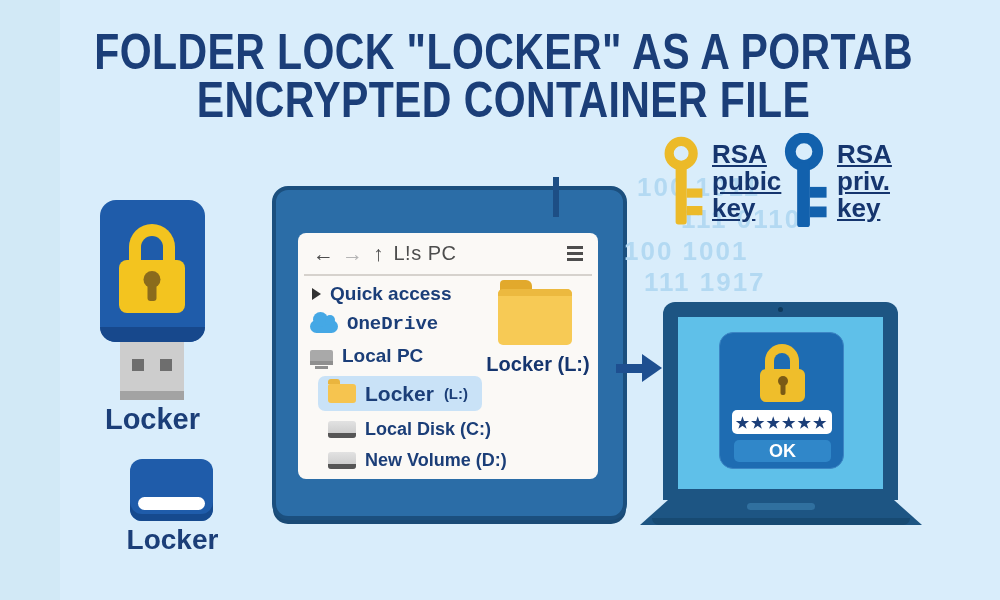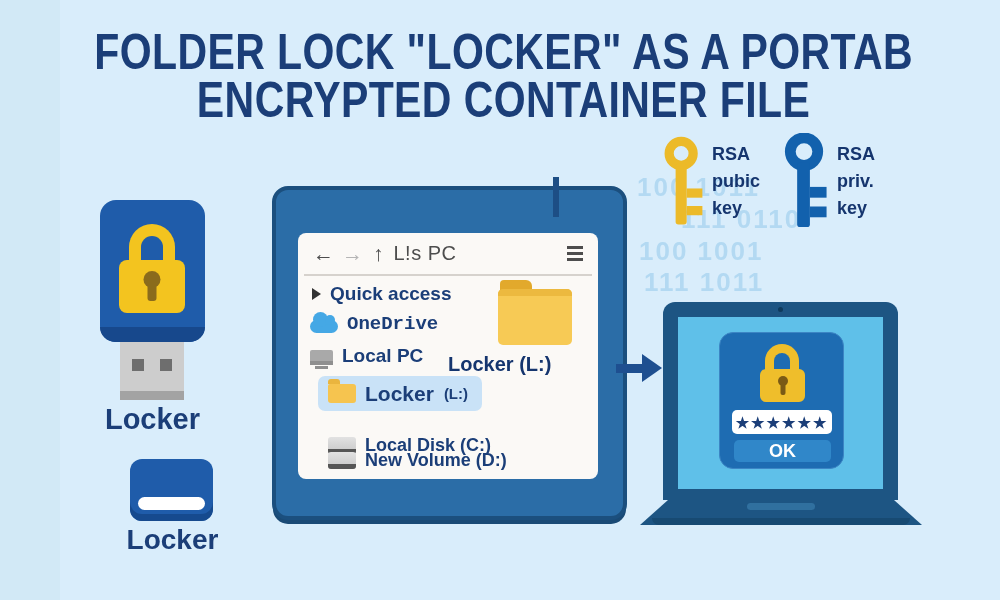--- a/index.html
+++ b/index.html
@@ -64,54 +64,54 @@
   .menu i { display:block; width:16px; height:3px; background:#4d4d4d; }
   .divider { position:absolute; left:6px; right:6px; top:41px; height:2px; background:#d6d2cd; }
 
   .row { position:absolute; display:flex; align-items:center; gap:9px; color:#1b3e78; font-weight:bold; font-size:19px; white-space:nowrap; }
   .r-quick    { left:14px; top:50px;text-align:center; }
   .r-onedrive { left:12px; top:80px;font-family:Liberation Mono, monospace; }
   .r-thispc   { left:12px; top:112px; }
   .r-locker   { left:20px; top:143px; width:164px; height:35px; background:#c9e2f7; border-radius:7px; padding:0 10px; }
   .r-locker .row-label { font-size:21px; }
   .r-locker .suffix { font-size:15px; margin-left:1px; }
-  .r-localdisk { left:30px; top:186px; font-size:18px;margin-top:16px; }
+  .r-localdisk { left:30px; top:186px; font-size:18px; }
   .r-newvol    { left:30px; top:217px; font-size:18px; }
 
   .chev { width:0; height:0; border-top:6px solid transparent; border-bottom:6px solid transparent; border-left:9px solid #333; }
   .cloud { width:28px; height:13px; background:#45a8e5; border-radius:8px; position:relative; margin-top:5px; }
   .cloud::before { content:""; position:absolute; width:15px; height:15px; border-radius:50%; background:#45a8e5; left:3px; top:-8px; }
   .cloud::after  { content:""; position:absolute; width:10px; height:10px; border-radius:50%; background:#45a8e5; left:15px; top:-5px; }
   .monitor { width:23px; height:15px; background:#a9a9a9; border-radius:2px; position:relative; margin-top:2px; }
   .monitor::before { content:""; position:absolute; left:0; right:0; bottom:0; height:4px; background:#8f8f8f; }
   .monitor::after { content:""; position:absolute; left:5px; right:5px; bottom:-4px; height:3px; background:#8f8f8f; }
   .folder-s { width:28px; height:19px; background:#f6c44f; border-radius:2px 3px 3px 3px; position:relative; }
   .folder-s::before { content:""; position:absolute; top:-5px; left:0; width:12px; height:5px; background:#eab53e; border-radius:3px 3px 0 0; }
   .drive { width:28px; height:17px; background:linear-gradient(#e2e2e2,#c6c6c6); border-radius:3px; position:relative; }
   .drive::after { content:""; position:absolute; left:0; right:0; bottom:0; height:5px; background:#565656; border-radius:0 0 3px 3px; }
 
   .big-folder { left:200px; top:56px; width:74px; height:56px; background:#f7ca55; border-radius:5px; position:absolute; }
   .big-folder::before { content:""; position:absolute; top:-9px; left:2px; width:32px; height:10px; background:#e2a92c; border-radius:4px 6px 0 0; }
   .big-folder::after { content:""; position:absolute; top:0; left:0; right:0; height:7px; background:#ecb93f; border-radius:5px 5px 0 0; }
-  .big-folder-label { left:150px; top:120px; width:180px; font-size:20px; font-weight:bold; color:#15356e; position:absolute; }
+  .big-folder-label { left:150px; top:120px; width:180px; text-align:center; font-size:20px; font-weight:bold; color:#15356e; position:absolute; }
 
   
   .arrow-stem { left:616px; top:364px; width:28px; height:9px; background:#1e4f90; z-index:7; }
   .arrow-head { left:642px; top:354px; width:0; height:0; border-top:14px solid transparent; border-bottom:14px solid transparent; border-left:20px solid #1e4f90; z-index:7; }
 
   
   .bin { color:#b3d9f2; font-size:26px; letter-spacing:2px; font-weight:bold; z-index:1; white-space:nowrap; }
   .b0 { left:637px; top:172px; }
   .b1 { left:637px; top:204px;margin-left:44px; }
-  .b2 { left:639px; top:236px; }
+  .b2 { left:624px; top:236px; }
   .b3 { left:644px; top:267px; }
   .key { position:absolute; z-index:2; }
   .key-yellow { left:659px; top:135px; }
   .key-blue { left:779px; top:133px; }
-  .rsa-label { color:#15356e; font-weight:bold; font-size:18px; line-height:27px; z-index:2; }
+  .rsa-label { color:#15356e; font-weight:bold; font-size:26px; line-height:27px; z-index:2;text-decoration:underline; }
   .rsa-pub { left:712px; top:141px; }
   .rsa-priv { left:837px; top:141px; }
 
   
   .lt-screen { left:663px; top:302px; width:235px; height:198px; background:#1d5583; border-radius:12px 12px 0 0; }
   .lt-cam { left:778px; top:307px; width:5px; height:5px; border-radius:50%; background:#0e3a5c; z-index:3; }
   .lt-inner { left:678px; top:317px; width:205px; height:172px; background:#5fc0e9; }
   .dialog { left:719px; top:332px; width:125px; height:137px; background:#1e6cb2; border-radius:14px; border:1px solid #3c85c4; }
   .d-shackle { left:45px; top:11px; width:34px; height:29px; border:9px solid #efbe2b; border-bottom:none; border-radius:18px 18px 0 0; position:absolute; }
   .d-lock { left:40px; top:36px; width:45px; height:33px; background:#efbe2b; border-radius:6px; position:absolute; }
@@ -204,21 +204,21 @@
       <div class="big-folder-label">Locker (L:)</div>
     </div>
   </div>
 
   <div class="abs arrow-stem"></div>
   <div class="abs arrow-head"></div>
 
   <div class="abs bin b0">100 1011</div>
   <div class="abs bin b1">111 0110</div>
   <div class="abs bin b2">100 1001</div>
-  <div class="abs bin b3">111 1011</div>
+  <div class="abs bin b3">111 1917</div>
 
   <svg class="key key-yellow" width="48" height="94" viewBox="0 0 52 100">
     <circle cx="24" cy="19" r="13" fill="none" stroke="#ecba29" stroke-width="10"></circle>
     <rect x="18" y="30" width="12" height="66" rx="3" fill="#ecba29"></rect>
     <rect x="30" y="57" width="17" height="10" fill="#ecba29"></rect>
     <rect x="30" y="76" width="17" height="10" fill="#ecba29"></rect>
   </svg>
   <div class="abs rsa-label rsa-pub">
     <div>RSA</div>
     <div>pubic</div>

